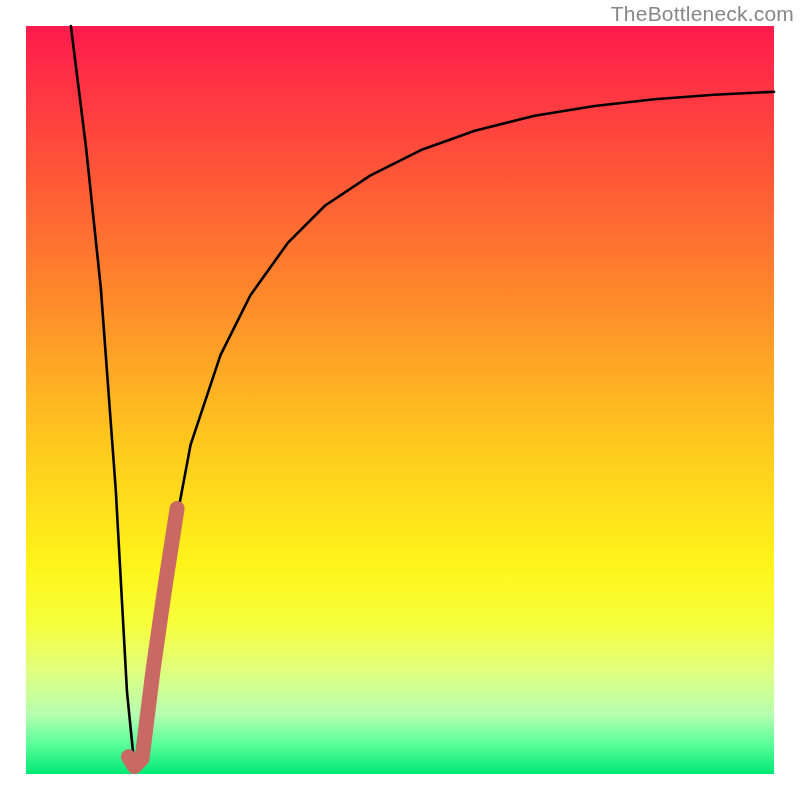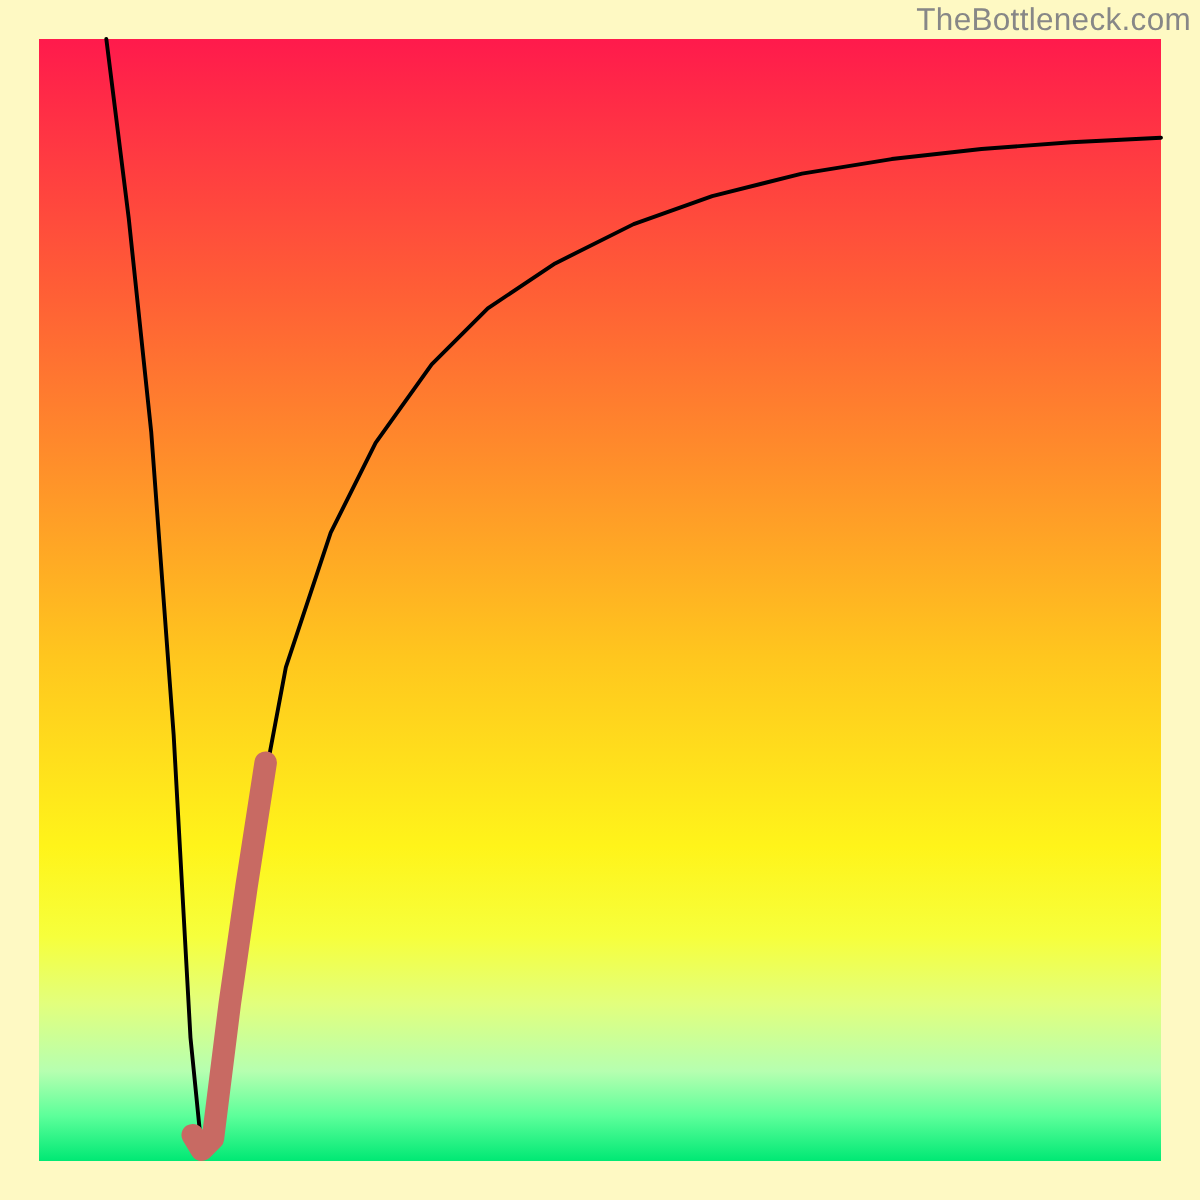--- a/index.html
+++ b/index.html
@@ -6,21 +6,21 @@
     margin: 0;
     padding: 0;
     width: 800px;
     height: 800px;
     overflow: hidden;
     background: #000;
   }
   .frame {
     width: 800px;
     height: 800px;
-    background: #fef9c3;
+    background: #ffffff;
     position: relative;
   }
   .plot {
     position: absolute;
     left: 26px;
     top: 26px;
     width: 748px;
     height: 748px;
     background: linear-gradient(to bottom,
       #ff1a4c 0%,

